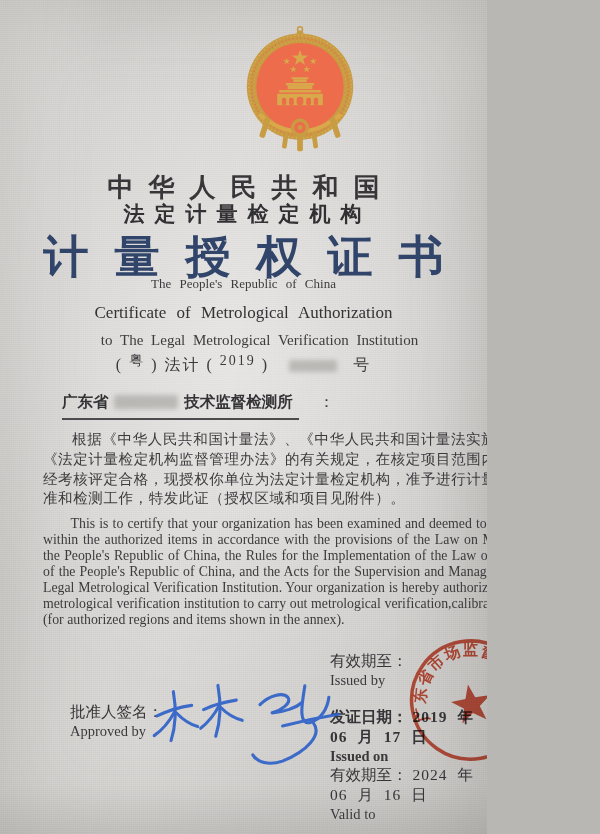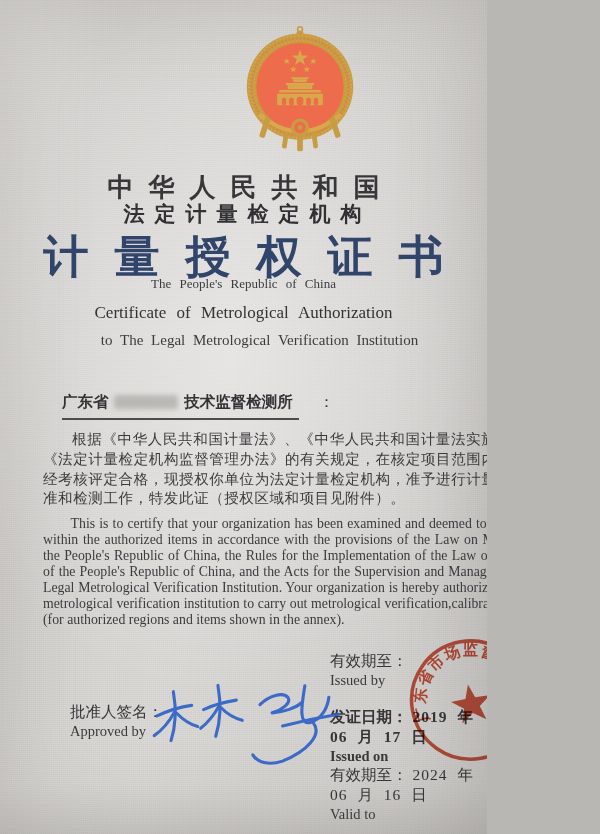--- a/index.html
+++ b/index.html
@@ -110,20 +110,29 @@
     </svg>
   </div>
 
   <div class="abs ctr country-zh">中华人民共和国</div>
   <div class="abs ctr inst-zh">法定计量检定机构</div>
   <div class="abs ctr title-zh">计量授权证书</div>
   <div class="abs ctr en1">The People's Republic of China</div>
   <div class="abs ctr en2">Certificate of Metrological Authorization</div>
   <div class="abs ctr en3">to The Legal Metrological Verification Institution</div>
 
+  <div class="abs ctr certno">
+    <span>(</span>
+    <span class="raised">粤</span>
+    <span>) 法计 (</span>
+    <span class="raised">2019</span>
+    <span>)</span>
+    <span class="redact redact-no"></span>
+    <span>号</span>
+  </div>
 
   <div class="abs recipient">
     <span class="uline">
       <span>广东省</span>
       <span class="redact redact-org"></span>
       <span>技术监督检测所</span>
     </span>
     <span class="colon">：</span>
   </div>
 

